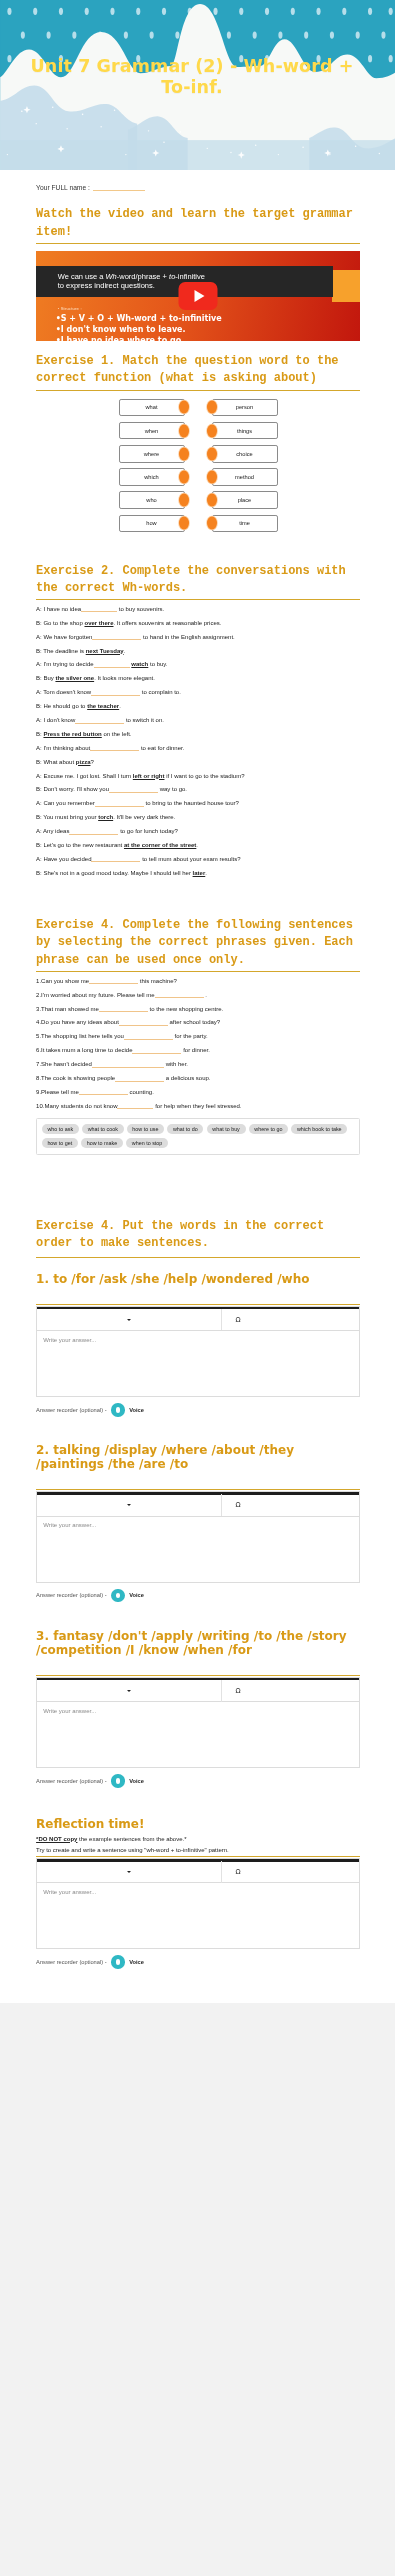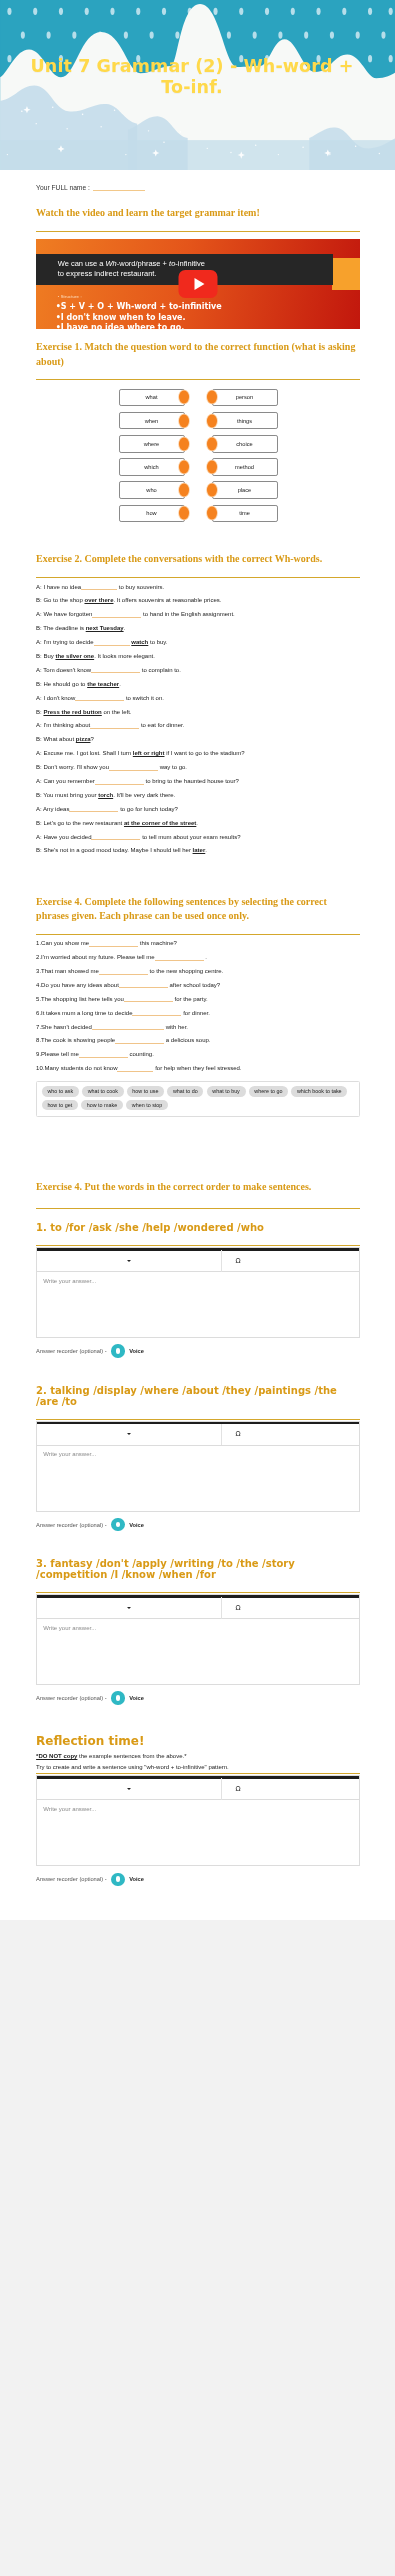--- a/index.html
+++ b/index.html
@@ -60,26 +60,26 @@
   .name-blank {
     display:inline-block;
     width: 52px;
     border-bottom: 0.8px solid #f2c88a;
     height: 7.7px;
   }
 
   
   .sec-head {
     margin-top: 11.3px;
-    font-family: Liberation Serif, serif;
+    font-family: Liberation Mono, monospace;
     font-weight: bold;
-    font-size: 10px;
+    font-size: 12px;
     color: #d99a16;
     line-height: 1.45;
-    padding-bottom: 10px;
+    padding-bottom: 2px;
     border-bottom: 0.6px solid #d4a72c;
   }
   .sec-head.center { text-align:left; border-bottom:none;margin-top:40px; }
 
   
   .video {
     position: relative;
     margin-top: 7.2px;
     width: 100%;
     height: 90px;
@@ -184,22 +184,22 @@
     color:#222;
     border-radius: 6.7px;
     padding: 2.1px 5.7px;
     font-size: 5.4px;
     margin: 0 3.1px 3.6px 0;
   }
 
   
   .q-label {
     font-family:"DejaVu Sans", sans-serif;
-    font-weight:bold; font-size:10px; color:#d99a16;
-    padding-bottom: 12px; border-bottom: 0.6px solid #d4a72c;
+    font-weight:bold; font-size:12px; color:#d99a16;
+    padding-bottom: 18px; border-bottom: 0.6px solid #d4a72c;
     margin-top: 13.4px;
   }
   .editor {
     margin-top: 1px;
     border: 0.5px solid #dcdcdc;
     background:#fff;
   }
   .editor-topbar { height: 2.6px; background:#1d1d1d; }
   .editor-toolbar {
     display:flex; align-items:center;
@@ -356,21 +356,21 @@
         <span>Your FULL name :</span>
         <span class="name-blank"></span>
       </div>
 
       <div class="sec-head">Watch the video and learn the target grammar item!</div>
 
       <div class="video">
         <div class="vid-tab"></div>
         <div class="vid-caption">
           <span>We can use a </span><i>Wh</i><span>-word/phrase + </span><i>to</i><span>-infinitive</span><br>
-          <span>to express indirect restaurant.</span>
+          <span>to express indirect questions.</span>
         </div>
         <div class="vid-struct">• Structure :</div>
         <div class="vid-lines">
           <div>•S + V + O  + Wh-word + to-infinitive</div>
           <div>•I don't know when to leave.</div>
           <div>•I have no idea where to go.</div>
           <div>•We have decided what to do.</div>
         </div>
         <div class="play"></div>
       </div>

